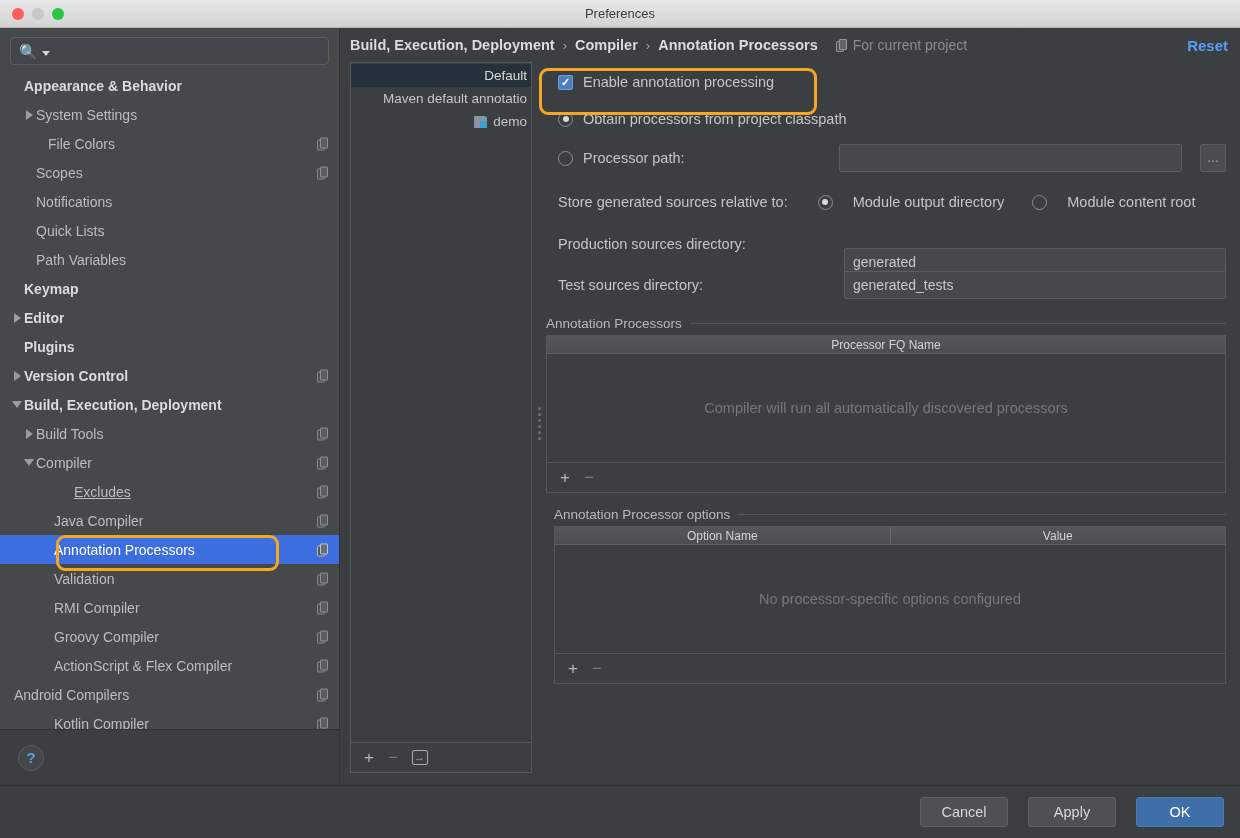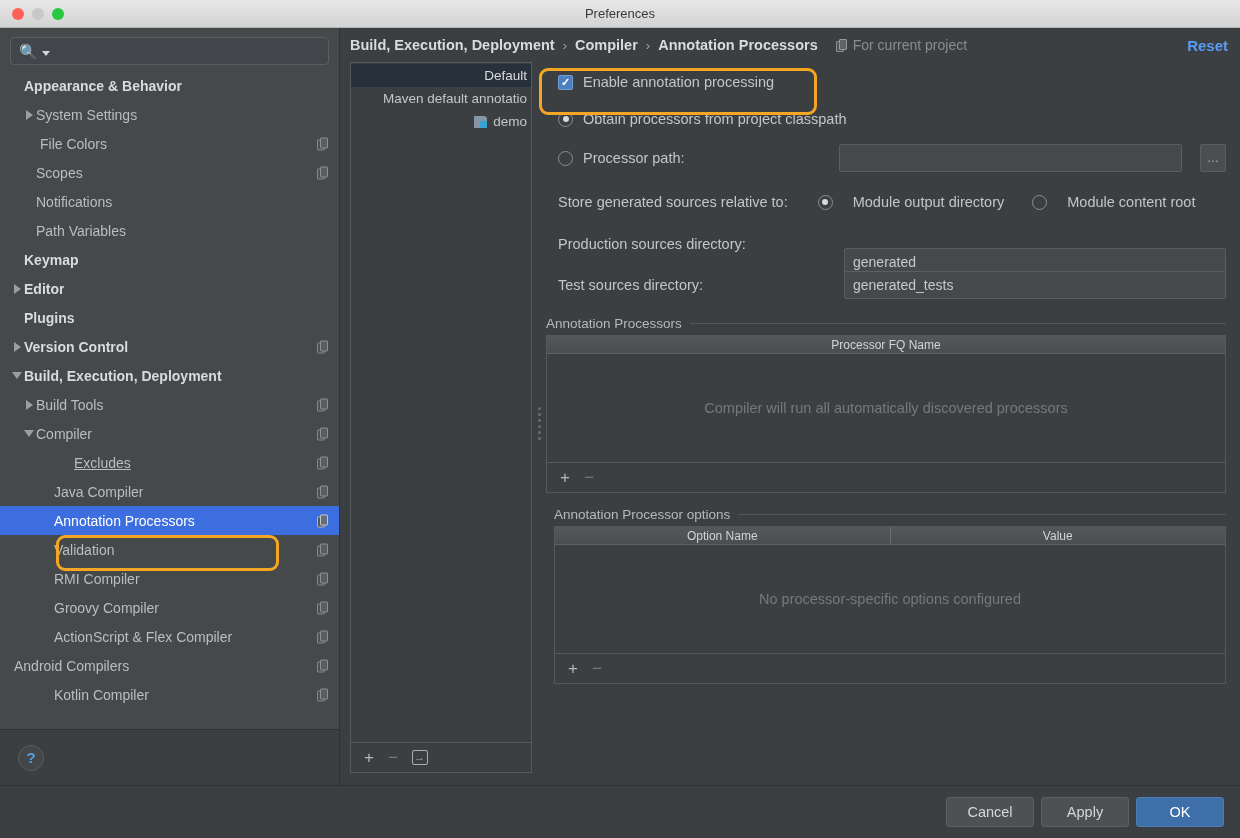--- a/index.html
+++ b/index.html
@@ -235,21 +235,21 @@
     height: 30px; flex: 0 0 30px; border-top: 1px solid #545859;
     display: flex; align-items: center; gap: 14px; padding-left: 13px;
   }
 
   
   .footer {
     height: 53px; flex: 0 0 53px;
     border-top: 1px solid #323232;
     background: #3c3f41;
     display: flex; align-items: center; justify-content: flex-end;
-    padding-right: 16px; gap: 7px;
+    padding-right: 16px; gap: 20px;
   }
   .btn {
     min-width: 88px; height: 30px; border-radius: 3px;
     border: 1px solid #5c6063; background: #4d5153;
     color: #d5d7d9; font-size: 14.5px;
     display: flex; align-items: center; justify-content: center;
     font-family: "Liberation Sans", sans-serif;
   }
   .btn.primary { background: #3f6fa8; border-color: #4b7cb6; color: #ffffff; }
 
@@ -289,39 +289,43 @@
           <div class="tree-row bold" style="padding-left: 10px;">
             <span class="arrow-slot"></span>
             <span class="tree-label">Appearance &amp; Behavior</span>
           </div>
           <div class="tree-row" style="padding-left: 22px;">
             <span class="arrow-slot">
               <span class="arrow"></span>
             </span>
             <span class="tree-label">System Settings</span>
           </div>
-          <div class="tree-row" style="padding-left: 26px;">
+          <div class="tree-row" style="padding-left: 34px;">
             <span class="arrow-slot"></span>
             <span class="tree-label">File Colors</span>
             <span class="proj-icon">
               <i class="a"></i>
               <i class="b"></i>
             </span>
           </div>
           <div class="tree-row" style="padding-left: 22px;">
             <span class="arrow-slot"></span>
             <span class="tree-label">Scopes</span>
             <span class="proj-icon">
               <i class="a"></i>
               <i class="b"></i>
             </span>
           </div>
           <div class="tree-row" style="padding-left: 22px;">
             <span class="arrow-slot"></span>
             <span class="tree-label">Notifications</span>
+          </div>
+          <div class="tree-row" style="padding-left: 22px;">
+            <span class="arrow-slot"></span>
+            <span class="tree-label">Quick Lists</span>
           </div>
           <div class="tree-row" style="padding-left: 22px;">
             <span class="arrow-slot"></span>
             <span class="tree-label">Path Variables</span>
           </div>
           <div class="tree-row bold" style="padding-left: 10px;">
             <span class="arrow-slot"></span>
             <span class="tree-label">Keymap</span>
           </div>
           <div class="tree-row bold" style="padding-left: 10px;">

